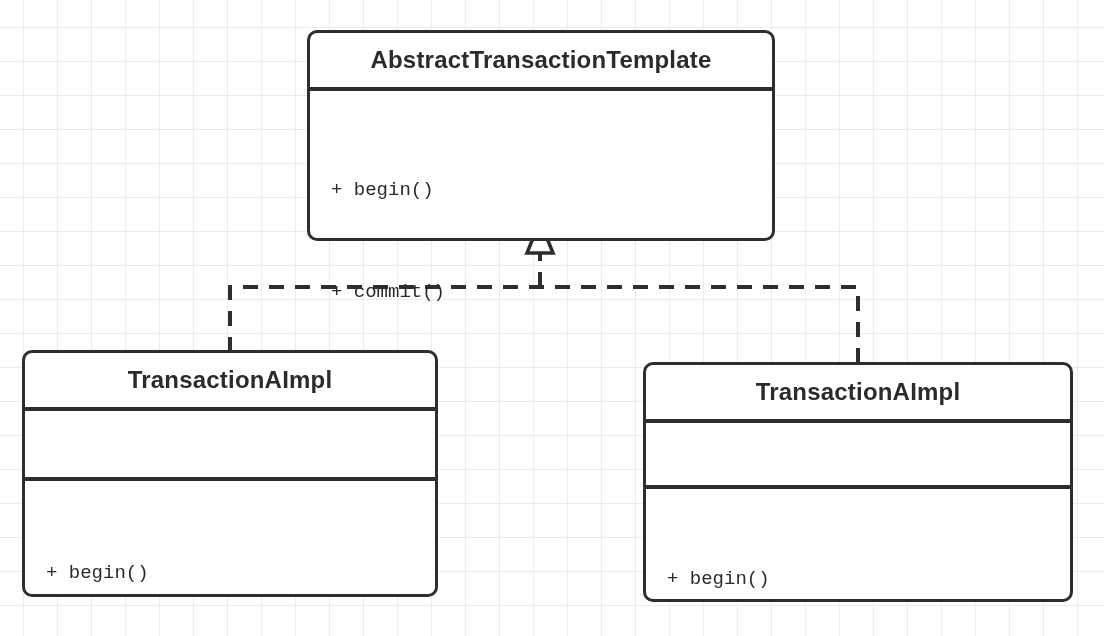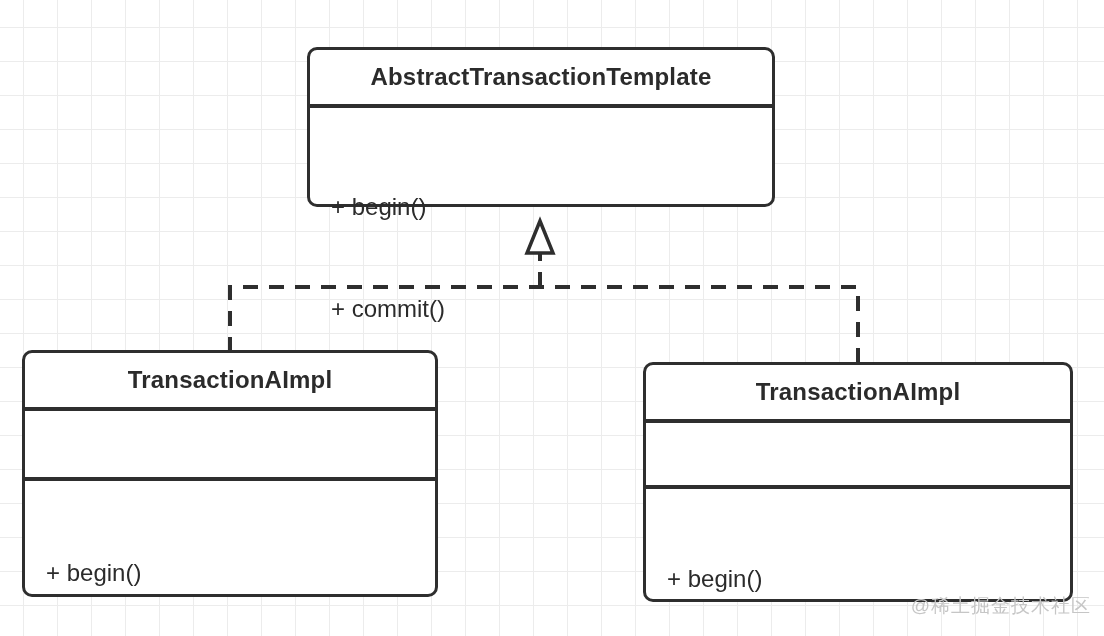--- a/index.html
+++ b/index.html
@@ -38,27 +38,28 @@
     justify-content: center;
     font-weight: bold;
     font-size: 24px;
     letter-spacing: 0.2px;
     border-bottom: 4px solid #2e2e2e;
   }
   .class-attrs {
     border-bottom: 4px solid #2e2e2e;
   }
   .class-methods {
-    font-size: 24px;
+    font-size: 19px;
     line-height: 34px;
     padding-left: 21px;
     white-space: pre;
+    font-family: Liberation Mono, monospace;
   }
   
-  .box-parent { left: 307px; top: 30px; width: 468px; height: 160px; margin-top: 17px; }
+  .box-parent { left: 307px; top: 30px; width: 468px; height: 211px; }
   .box-parent .class-title { height: 58px; }
   .box-parent .class-methods { padding-top: 14px; }
   
   .box-child-left { left: 22px; top: 350px; width: 416px; height: 247px; }
   .box-child-left .class-title { height: 58px; }
   .box-child-left .class-attrs { height: 70px; }
   .box-child-left .class-methods { padding-top: 7px; }
   
   .box-child-right { left: 643px; top: 362px; width: 430px; height: 240px; }
   .box-child-right .class-title { height: 58px; }
@@ -109,15 +110,14 @@
   <div class="class-box box-child-right">
     <div class="class-title">TransactionAImpl</div>
     <div class="class-attrs"></div>
     <div class="class-methods">
       <div>+ begin()</div>
       
       
     </div>
   </div>
 
-  <div class="watermark">@稀土掘金技术社区</div>
 
 </div>
 
 </body></html>

